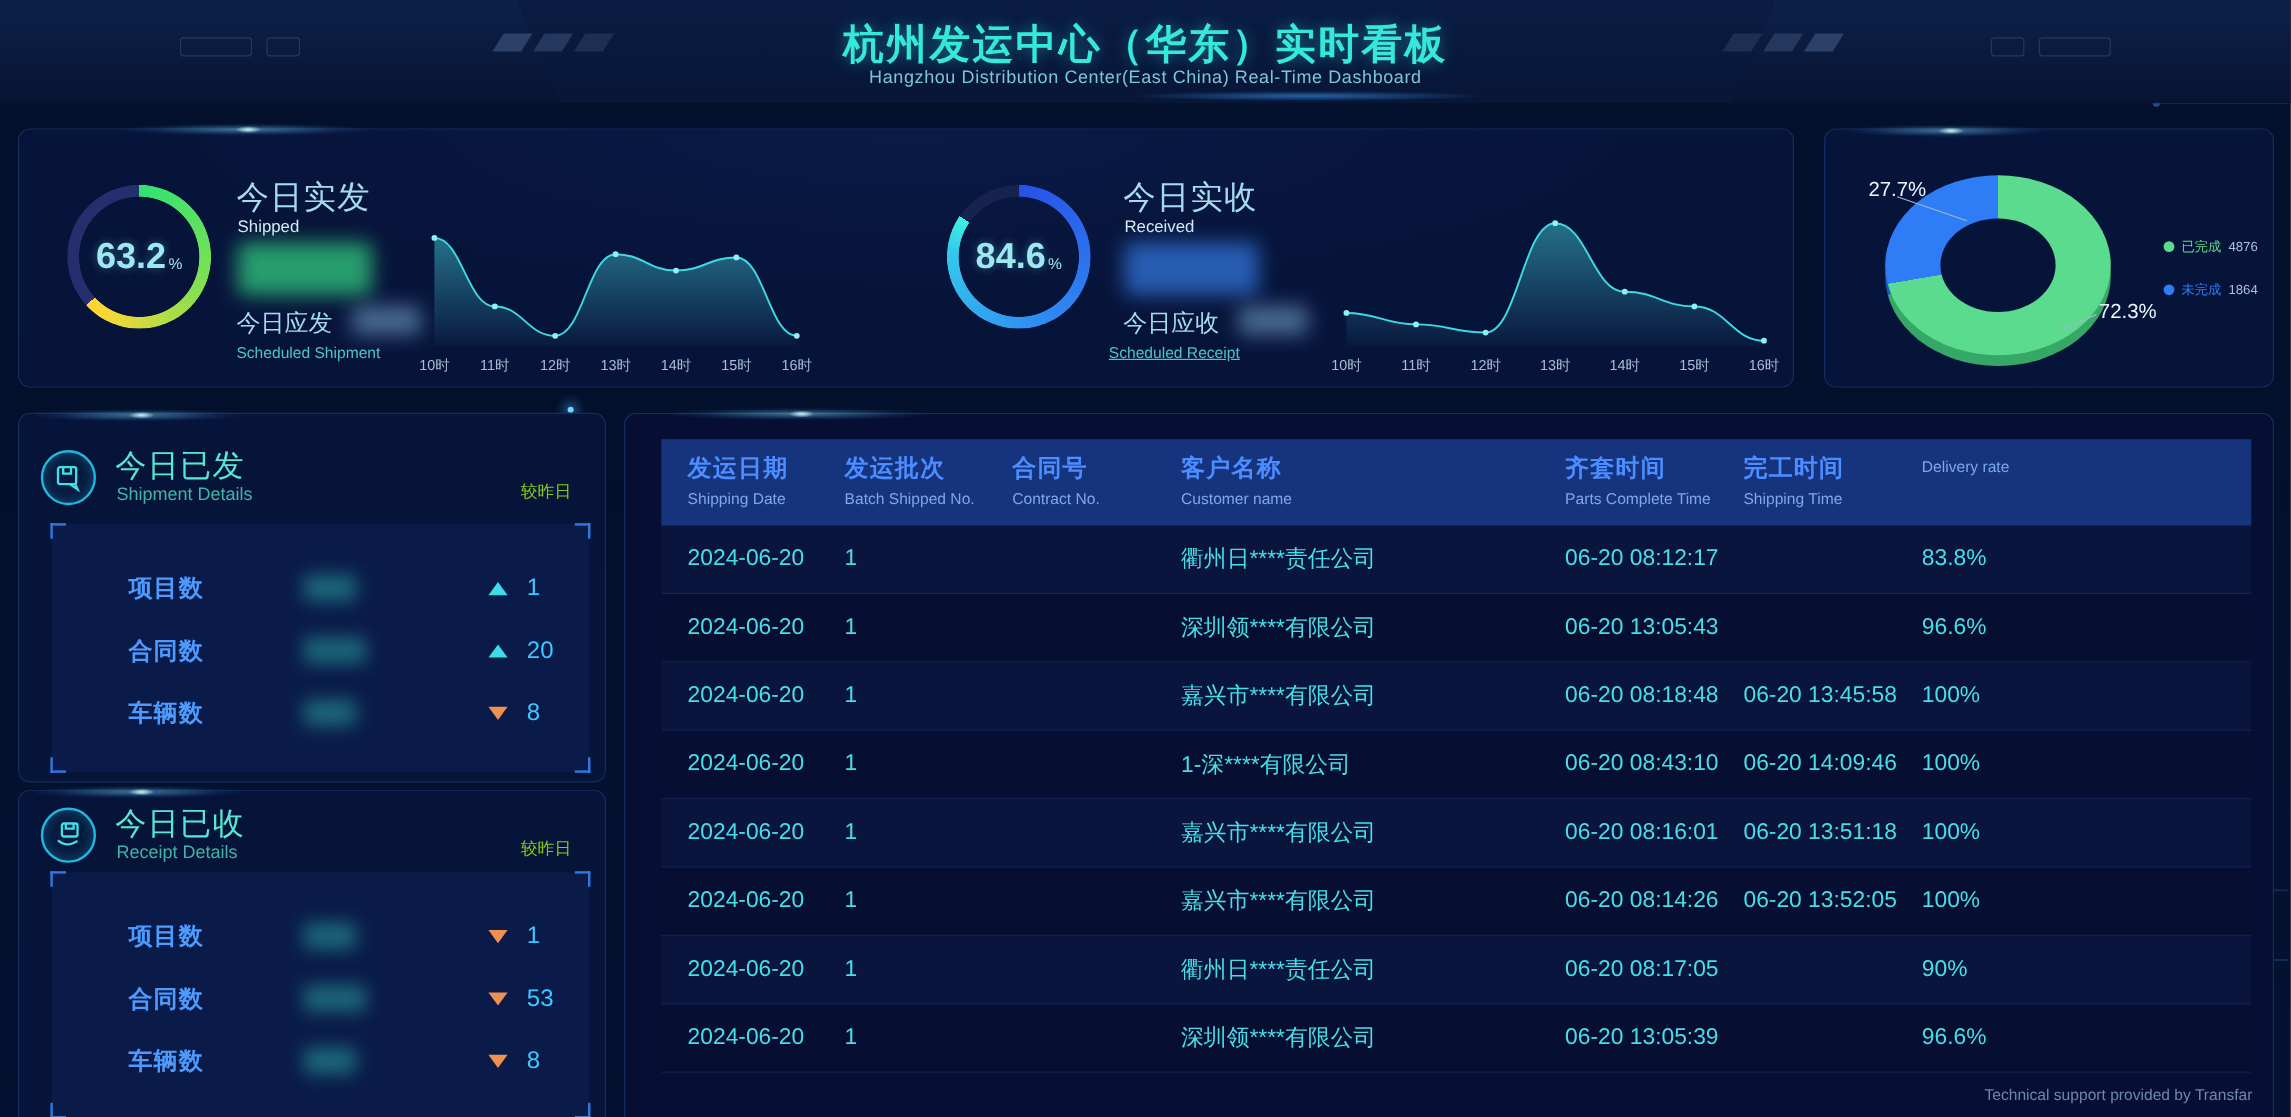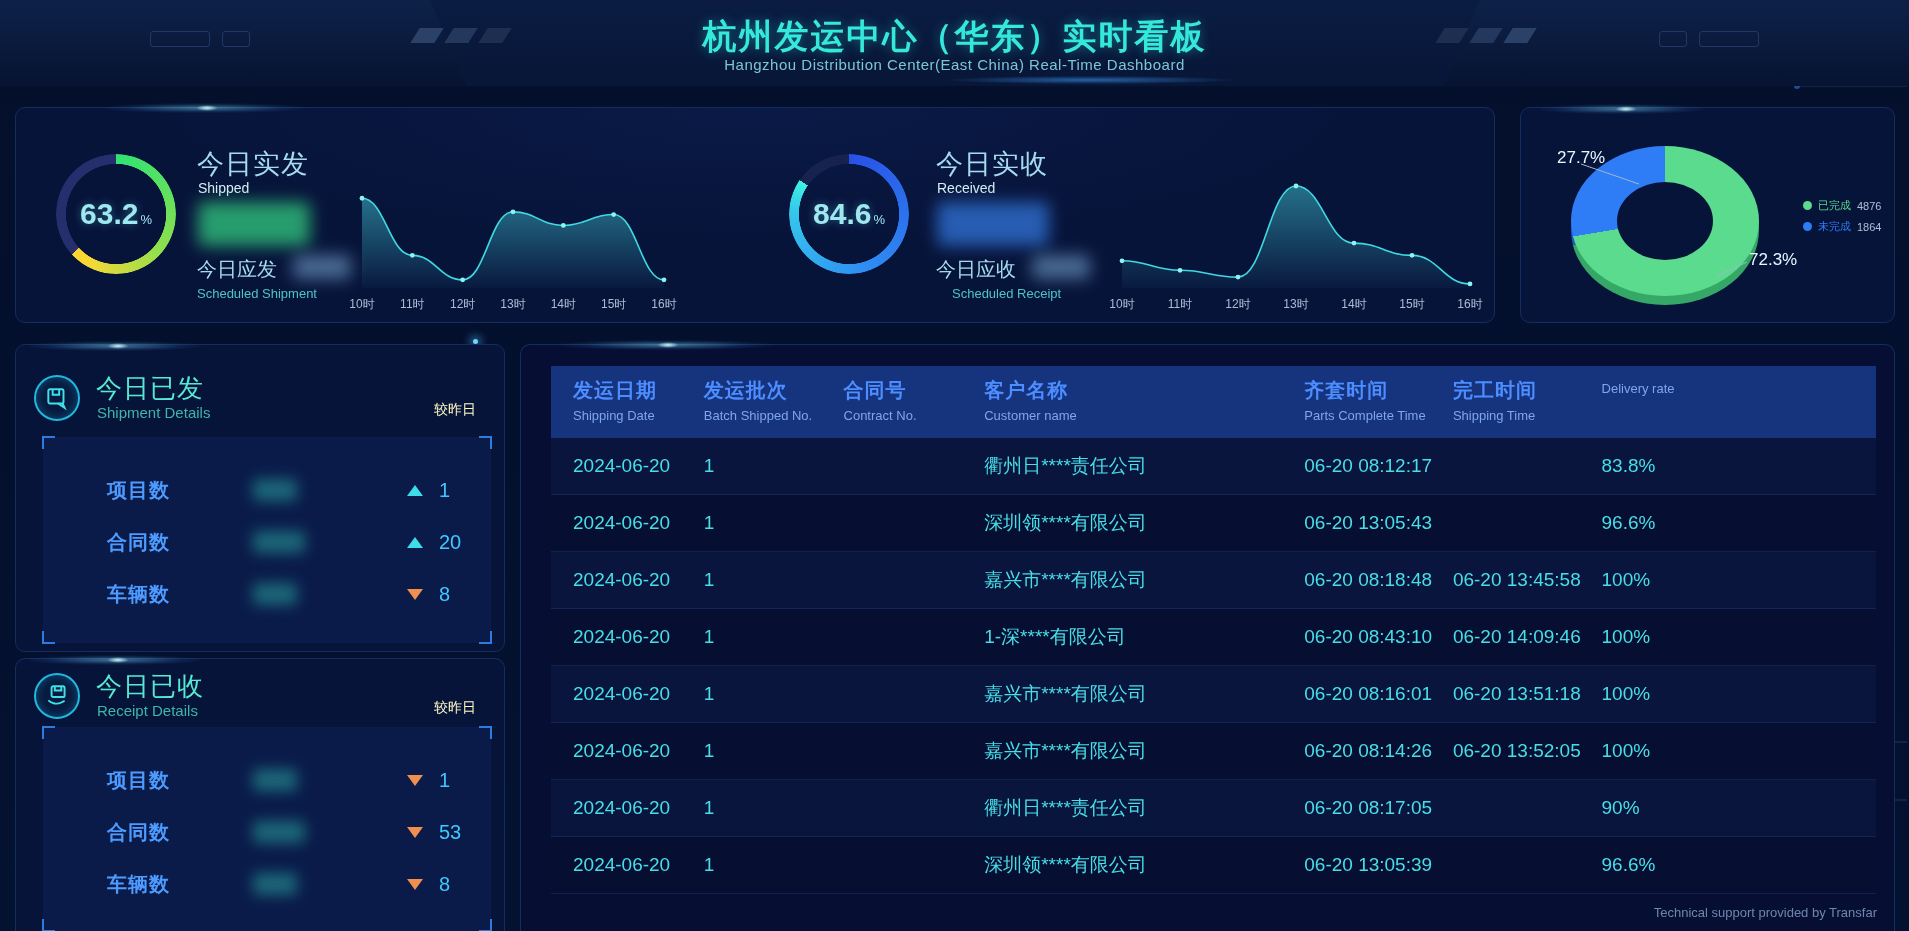--- a/index.html
+++ b/index.html
@@ -51,30 +51,30 @@
   .kpi-title { position:absolute; font-size:27px; color:#a5dbef; letter-spacing:1px; }
   .kpi-sub { position:absolute; font-size:14px; color:#d5eff5; }
   .kpi-sched { position:absolute; font-size:20px; color:#a5dbef; }
   .kpi-sched-sub { position:absolute; font-size:13px; color:#4fc3c8; }
   .blur-blob { position:absolute; border-radius:5px; filter:blur(8px); opacity:.8; }
   .chart-line { position:absolute; }
   
   .donut-ellipse { position:absolute; width:188px; height:150px; border-radius:50%; }
   .donut-hole { position:absolute; width:96px; height:78px; border-radius:50%; background:#07143a; }
   .pie-label { position:absolute; font-size:17px; color:#e9f7ff; }
-  .legend { position:absolute; display:flex; flex-direction:column; gap:6px; }
+  .legend { position:absolute; display:flex; flex-direction:column; gap:21px; }
   .legend-row { display:flex; align-items:center; gap:6px; font-size:11px; }
   .legend-dot { width:9px; height:9px; border-radius:50%; }
   
   .detail-icon { position:absolute; width:46px; height:46px; border-radius:50%;
     border:2px solid #1fb9df; background:rgba(8,28,66,.7); display:flex; align-items:center; justify-content:center;
     box-shadow:0 0 10px rgba(30,180,220,.35) inset; }
   .detail-title { position:absolute; font-size:26px; color:#55e8d2; letter-spacing:1px; }
   .detail-sub { position:absolute; font-size:15px; color:#3fb5a8; }
-  .compare-label { position:absolute; font-size:14px; color:#fef9c3;margin-left:28px; }
+  .compare-label { position:absolute; font-size:14px; color:#84cc16;margin-left:28px; }
   .stat-box { position:absolute; left:27px; width:448px; background:rgba(14,36,92,.48); }
   .corner { position:absolute; width:13px; height:13px; border:2px solid #2e7be0; }
   .corner.tl { left:-1px; top:-1px; border-right:none; border-bottom:none; }
   .corner.tr { right:-1px; top:-1px; border-left:none; border-bottom:none; }
   .corner.bl { left:-1px; bottom:-1px; border-right:none; border-top:none; }
   .corner.br { right:-1px; bottom:-1px; border-left:none; border-top:none; }
   .stat-row { position:absolute; left:0; width:100%; height:34px; display:flex; align-items:center;padding-left:36px; }
   .stat-label { margin-left:28px; width:130px; font-size:20px; font-weight:700; color:#4d9bff; letter-spacing:1px; }
   .stat-blob { width:44px; height:22px; border-radius:4px; filter:blur(7px); background:#1e6f7e; opacity:.9; }
   .tri { width:0; height:0; margin-left:auto; margin-right:16px; }
@@ -205,21 +205,21 @@
   <div class="gauge" id="gauge2" style="left: 773px; top: 46px; background: conic-gradient(rgb(40, 80, 232) 0deg, rgb(47, 143, 242) 167.5deg, rgb(53, 200, 236) 274.1deg, rgb(63, 242, 224) 304.56deg, rgb(23, 34, 78) 304.56deg, rgb(23, 34, 78) 360deg);"></div>
   <div class="gauge-txt" style="left:773px; top:46px;">
     <span class="val">84.6</span>
     <span class="unit">%</span>
   </div>
   <div class="kpi-title" style="left:920px; top:38px;">今日实收</div>
   <div class="kpi-sub" style="left:921px; top:72px;">Received</div>
   <div class="blur-blob" style="left:921px; top:94px; width:112px; height:44px; background:#2f6fd0;"></div>
   <div class="kpi-sched" style="left:920px; top:148px;">今日应收</div>
   <div class="blur-blob" style="left:1016px; top:147px; width:58px; height:24px; background:#5a7fa8;"></div>
-  <div class="kpi-sched-sub" style="left:936px; top:178px;">Scheduled Receipt</div>
+  <div class="kpi-sched-sub" style="left:908px; top:178px;text-decoration:underline;">Scheduled Receipt</div>
   <div class="chart-line" id="chart2" style="left:1092px; top:30px; width:376px; height:178px;"><svg width="376" height="178">
         <defs>
           <linearGradient id="greceived-hourly" x1="0" y1="0" x2="0" y2="1">
     <stop offset="0" stop-color="rgba(62,188,203,0.55)"></stop>
             <stop offset="1" stop-color="rgba(62,188,203,0.03)"></stop>
           </linearGradient>
         </defs>
         <path d="M14,122.8 C40.36363636363636,122.8 45.63636363636364,132.32 72,132.32 C98.36363636363636,132.32 103.63636363636364,139.12 130,139.12 C156.36363636363637,139.12 161.63636363636363,48 188,48 C214.36363636363637,48 219.63636363636363,105.12 246,105.12 C272.3636363636364,105.12 277.6363636363636,117.36 304,117.36 C330.3636363636364,117.36 335.6363636363636,145.92 362,145.92 L362,150 L14,150 Z" fill="url(#greceived-hourly)"></path>
         <path d="M14,122.8 C40.36363636363636,122.8 45.63636363636364,132.32 72,132.32 C98.36363636363636,132.32 103.63636363636364,139.12 130,139.12 C156.36363636363637,139.12 161.63636363636363,48 188,48 C214.36363636363637,48 219.63636363636363,105.12 246,105.12 C272.3636363636364,105.12 277.6363636363636,117.36 304,117.36 C330.3636363636364,117.36 335.6363636363636,145.92 362,145.92" fill="none" stroke="#3fd9e3" stroke-width="1.6"></path>
         <circle cx="14" cy="122.8" r="2.4" fill="#8ff2f2"></circle>

